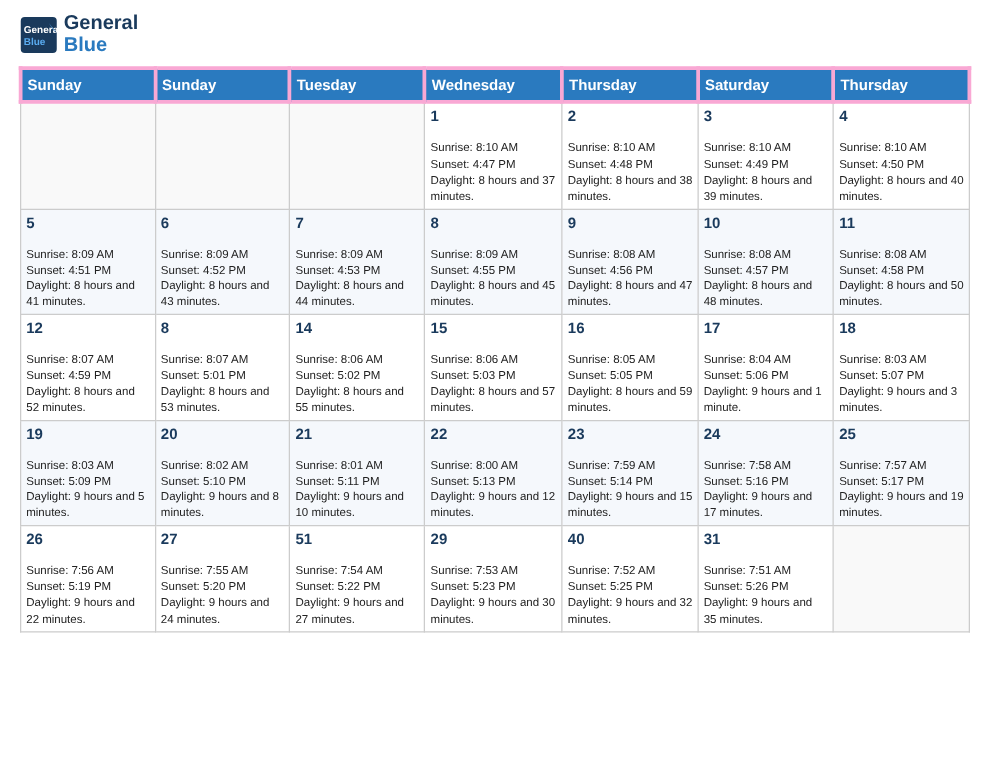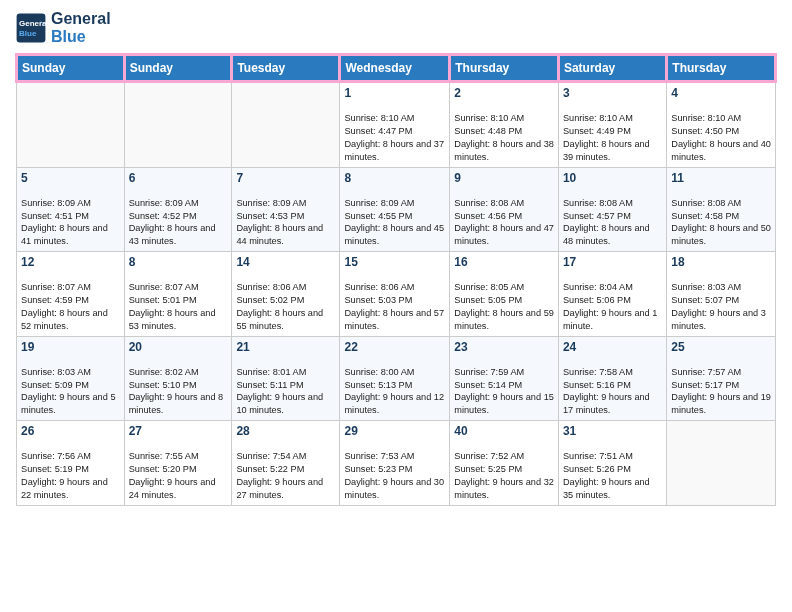--- a/index.html
+++ b/index.html
@@ -233,21 +233,21 @@
         <tr>
           <td>
             <div class="day-number">26</div>
             <div class="day-info">Sunrise: 7:56 AM<br>Sunset: 5:19 PM<br>Daylight: 9 hours and 22 minutes.</div>
           </td>
           <td>
             <div class="day-number">27</div>
             <div class="day-info">Sunrise: 7:55 AM<br>Sunset: 5:20 PM<br>Daylight: 9 hours and 24 minutes.</div>
           </td>
           <td>
-            <div class="day-number">28</div>
+            <div class="day-number">51</div>
             <div class="day-info">Sunrise: 7:54 AM<br>Sunset: 5:22 PM<br>Daylight: 9 hours and 27 minutes.</div>
           </td>
           <td>
             <div class="day-number">29</div>
             <div class="day-info">Sunrise: 7:53 AM<br>Sunset: 5:23 PM<br>Daylight: 9 hours and 30 minutes.</div>
           </td>
           <td>
             <div class="day-number">40</div>
             <div class="day-info">Sunrise: 7:52 AM<br>Sunset: 5:25 PM<br>Daylight: 9 hours and 32 minutes.</div>
           </td>

